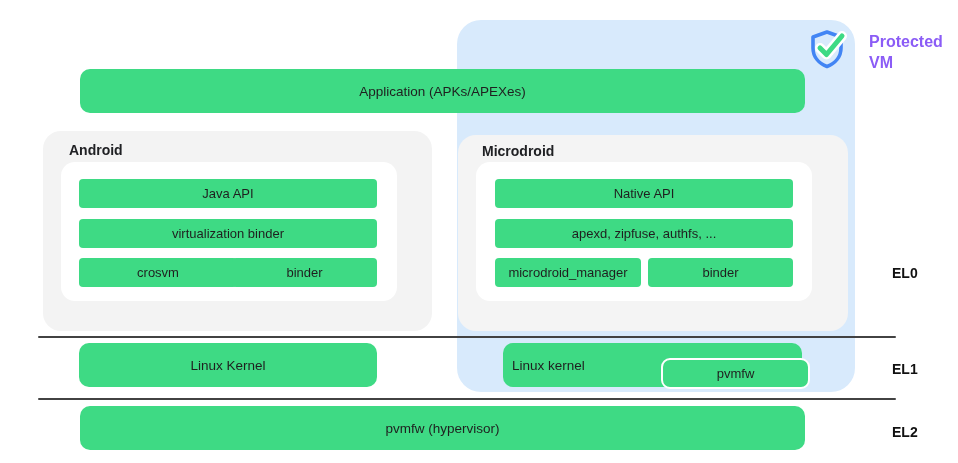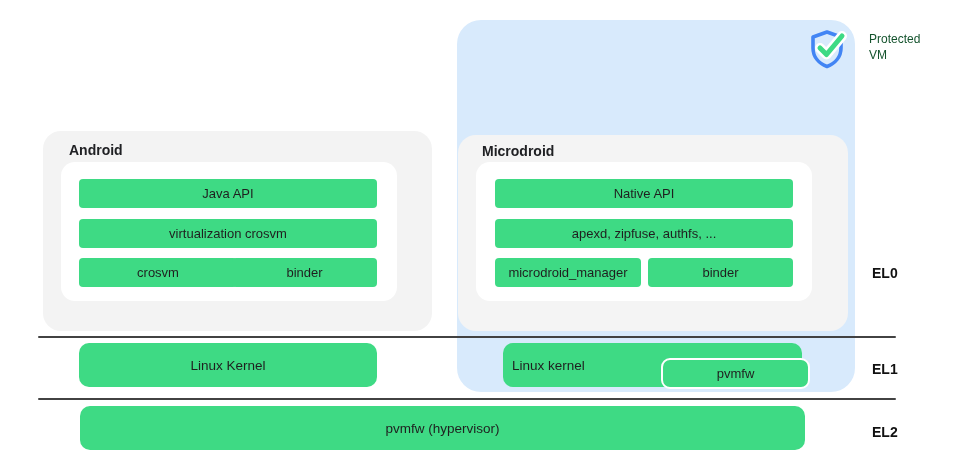--- a/index.html
+++ b/index.html
@@ -26,52 +26,53 @@
   .group-box{background:#F3F3F3;border-radius:18px;}
   .android-box{left:43px;top:131px;width:389px;height:200px;}
   .microdroid-box{left:458px;top:135px;width:390px;height:196px;background:#F4F4F4;}
   .group-title{position:absolute;font-size:14px;font-weight:bold;color:#202124;}
   .inner-box{position:absolute;background:#ffffff;border-radius:14px;}
   
   .rule{left:38px;width:858px;height:2px;background:#424242;border-radius:1px;}
   .rule-1{top:336px;}
   .rule-2{top:398px;}
   
-  .el-label{width:40px;font-size:14px;font-weight:bold;color:#111111;}
+  .el-label{width:40px;font-size:14px;font-weight:bold;color:#111111;margin-left:20px;}
   .el-0{left:872px;top:265px;}
   .el-1{left:872px;top:361px;}
   .el-2{left:872px;top:424px;}
   
   .protected-label{
-    left:869px;top:32px;width:84px;font-size:12px;font-weight:normal;color:#14532d;
+    left:869px;top:32px;width:84px;font-size:16px;font-weight:bold;color:#8b5cf6;
     line-height:1.3;white-space:pre-line;
   }
   .shield{left:806px;top:27px;width:48px;height:46px;}
 </style>
 </head>
 <body>
 
 <div class="stage">
 
   <div class="abs blue-panel"></div>
 
   <svg class="abs shield" viewBox="0 0 48 46">
     <path d="M21 5 L35 10 V21 C35 30 29 36.5 21 39.5 C13 36.5 7 30 7 21 V10 Z" fill="none" stroke="#4285F4" stroke-width="3.6" stroke-linejoin="round"></path>
     <polyline points="14,21 20.5,27.5 36,9" fill="none" stroke="#ffffff" stroke-width="10" stroke-linecap="round" stroke-linejoin="round"></polyline>
     <polyline points="14,21 20.5,27.5 36,9" fill="none" stroke="#3EDA84" stroke-width="5" stroke-linecap="round" stroke-linejoin="round"></polyline>
   </svg>
   <div class="abs protected-label">Protected
 VM</div>
 
+  <div class="abs bar app-bar">Application (APKs/APEXes)</div>
 
   <div class="abs group-box android-box">
     <div class="group-title" style="left:26px;top:11px;">Android</div>
     <div class="inner-box" style="left:18px;top:31px;width:336px;height:139px;">
       <div class="abs bar small" style="left:18px;top:17px;width:298px;height:29px;">Java API</div>
-      <div class="abs bar small" style="left:18px;top:57px;width:298px;height:29px;">virtualization crosvm</div>
+      <div class="abs bar small" style="left:18px;top:57px;width:298px;height:29px;">virtualization binder</div>
       <div class="abs bar small" style="left:18px;top:96px;width:158px;height:29px;">crosvm</div>
       <div class="abs bar small" style="left:171px;top:96px;width:145px;height:29px;">binder</div>
     </div>
   </div>
 
   <div class="abs group-box microdroid-box">
     <div class="group-title" style="left:24px;top:8px;">Microdroid</div>
     <div class="inner-box" style="left:18px;top:27px;width:336px;height:139px;">
       <div class="abs bar small" style="left:19px;top:17px;width:298px;height:29px;">Native API</div>
       <div class="abs bar small" style="left:19px;top:57px;width:298px;height:29px;">apexd, zipfuse, authfs, ...</div>

